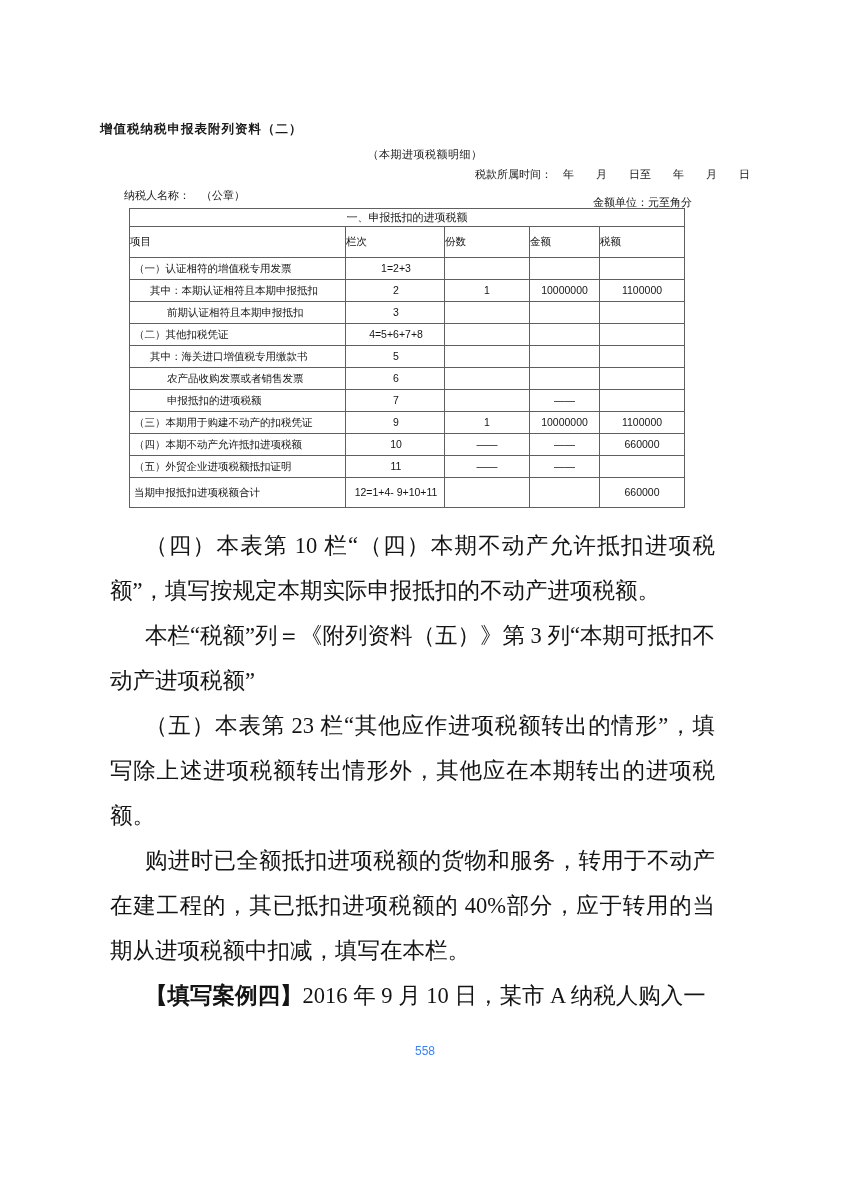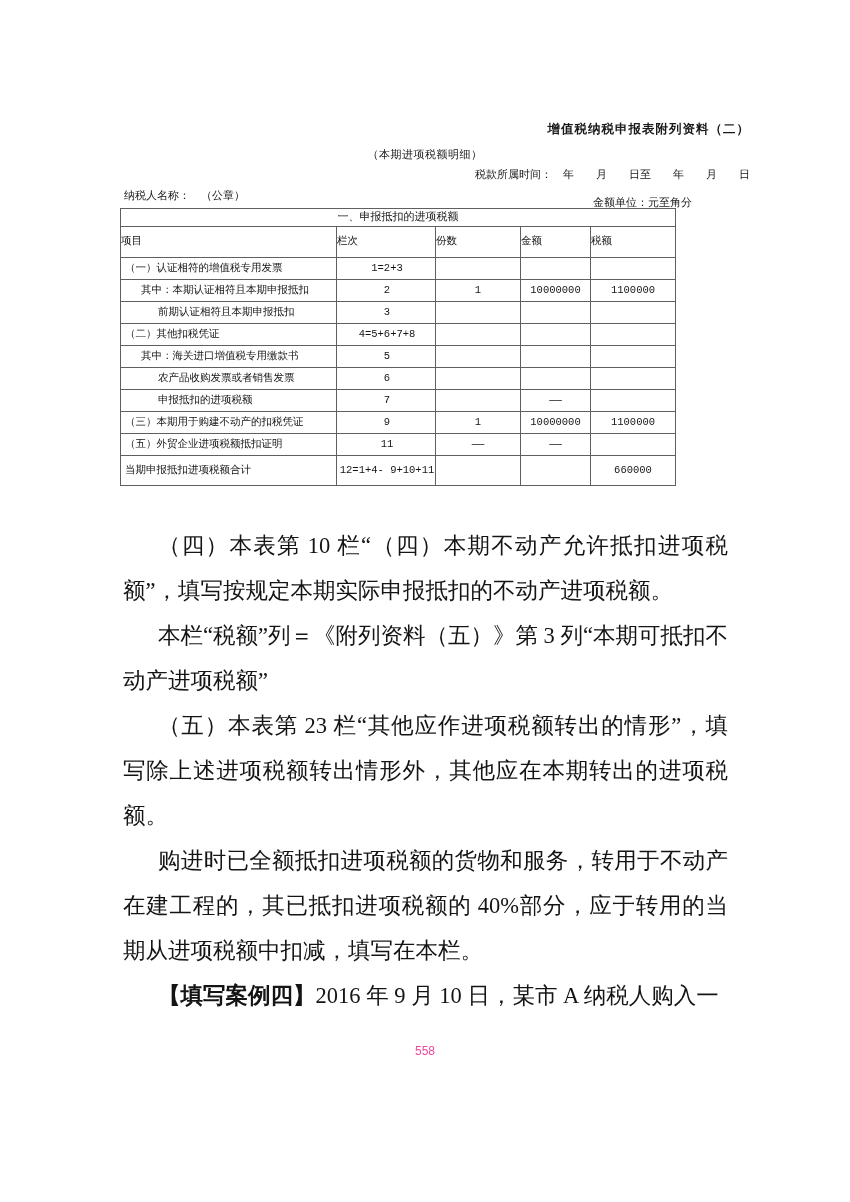--- a/index.html
+++ b/index.html
@@ -7,72 +7,72 @@
   body {
     width: 850px; height: 1202px;
     font-family: "Liberation Serif", "DejaVu Serif", serif;
     color: #1a1a1a;
   }
   .sheet { position: relative; width: 850px; height: 1202px; background: #fff; overflow: hidden; }
 
   
   .doc-title {
     position: absolute; top: 121px; left: 100px; width: 650px;
-    text-align: right; font-size: 12.5px; font-weight: 600; letter-spacing: 1px;
+    text-align: left; font-size: 12.5px; font-weight: 600; letter-spacing: 1px;
   }
   .doc-subtitle {
     position: absolute; top: 147px; left: 100px; width: 650px;
     text-align: center; font-size: 11px; letter-spacing: 0.5px;
   }
   .doc-period {
     position: absolute; top: 167px; left: 100px; width: 650px;
     text-align: right; font-size: 11px;
   }
   .meta-row {
     position: absolute; top: 188px; left: 124px; width: 568px;
     display: flex; justify-content: space-between; font-size: 11px;
   }
   .meta-unit { position: relative; top: 7px; }
 
   
   table.decl {
-    position: absolute; top: 208px; left: 120px; width: 555px;
+    position: absolute; top: 208px; left: 129px; width: 555px;
     border-collapse: collapse; table-layout: fixed;
     font-size: 10.5px; color: #141414;
-    font-family: Liberation Mono, monospace;
+    font-family: Liberation Sans, sans-serif;
   }
   table.decl td, table.decl th {
     border: 1px solid #5f5f5f; vertical-align: middle;
     font-weight: normal; line-height: 1.25;
     overflow: hidden; white-space: nowrap;
   }
   tr.section-row td { height: 18px; text-align: center; font-size: 11px; }
   tr.head-row th { height: 31px; text-align: left; }
   tr.r td { height: 22px; }
   tr.r-last td { height: 30px; }
   td.item { text-align: left; padding-left: 4px; margin-top: 32px; }
   td.item.ind1 { padding-left: 20px; }
   td.item.ind2 { padding-left: 37px; }
   td.lan { text-align: center; padding-left: 2px; white-space: pre-line; }
   td.num { text-align: center; }
 
   
   .body-text {
-    position: absolute; top: 523px; left: 123px; width: 605px;
+    position: absolute; top: 523px; left: 110px; width: 605px;
     font-size: 22.5px; line-height: 45px; text-align: justify;
     color: #141414;
   }
   .body-text p { text-indent: 35px; margin: 0; }
   .case-lead { font-weight: 700; }
 
   
   .page-number {
     position: absolute; top: 1044px; left: 0; width: 850px;
     text-align: center; font-size: 12px;
-    font-family: "Liberation Sans", "DejaVu Sans", sans-serif; color: #ec4899;
+    font-family: "Liberation Sans", "DejaVu Sans", sans-serif; color: #3b82f6;
   }
 </style>
 </head>
 <body>
 
 <div class="sheet">
 
   <div class="doc-title">增值税纳税申报表附列资料（二）</div>
   <div class="doc-subtitle">（本期进项税额明细）</div>
   <div class="doc-period">税款所属时间：　年　　月　　日至　　年　　月　　日</div>
@@ -151,20 +151,27 @@
       <td class="num"></td>
     </tr>
     <tr class="r">
       <td class="item">（三）本期用于购建不动产的扣税凭证</td>
       <td class="lan">9</td>
       <td class="num">1</td>
       <td class="num">10000000</td>
       <td class="num">1100000</td>
     </tr>
     <tr class="r">
+      <td class="item">（四）本期不动产允许抵扣进项税额</td>
+      <td class="lan">10</td>
+      <td class="num">——</td>
+      <td class="num">——</td>
+      <td class="num">660000</td>
+    </tr>
+    <tr class="r">
       <td class="item">（五）外贸企业进项税额抵扣证明</td>
       <td class="lan">11</td>
       <td class="num">——</td>
       <td class="num">——</td>
       <td class="num"></td>
     </tr>
     <tr class="r-last">
       <td class="item">当期申报抵扣进项税额合计</td>
       <td class="lan">12=1+4-
 9+10+11</td>

